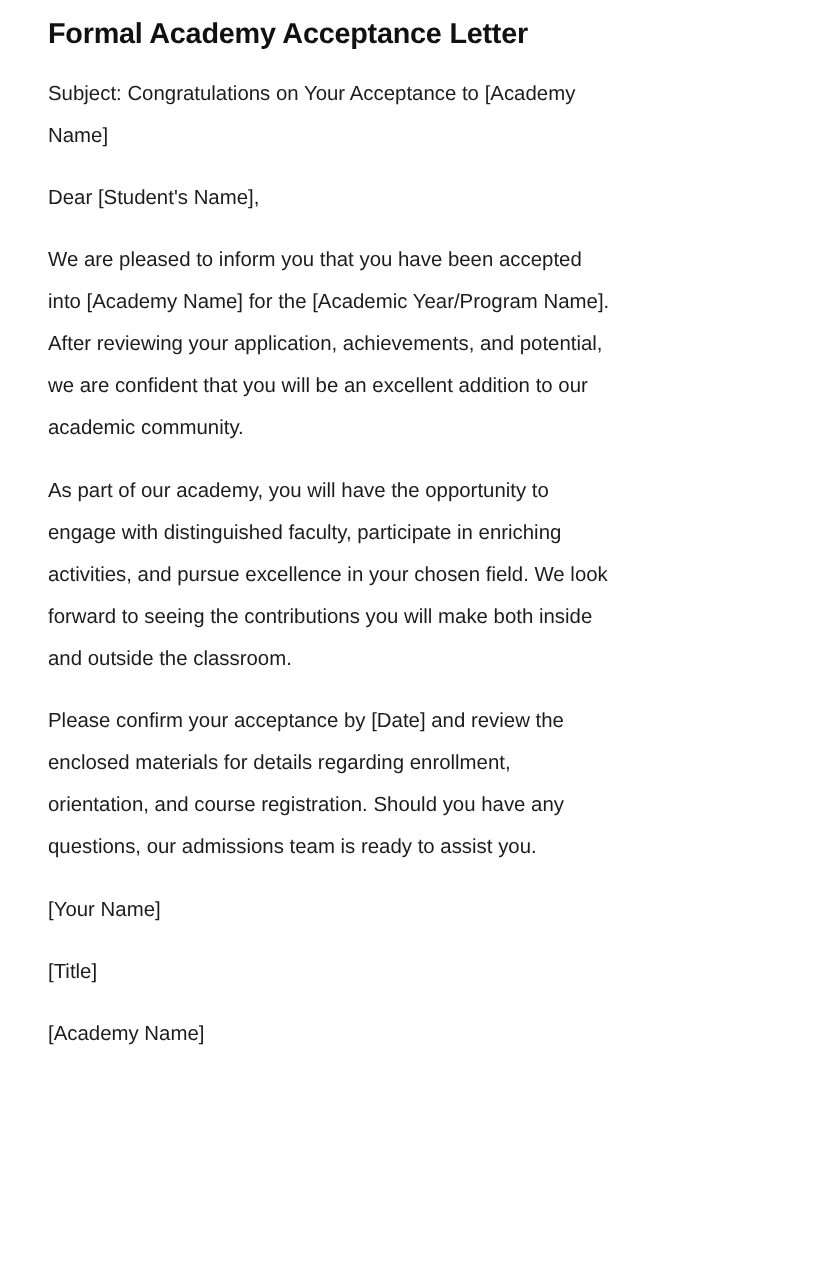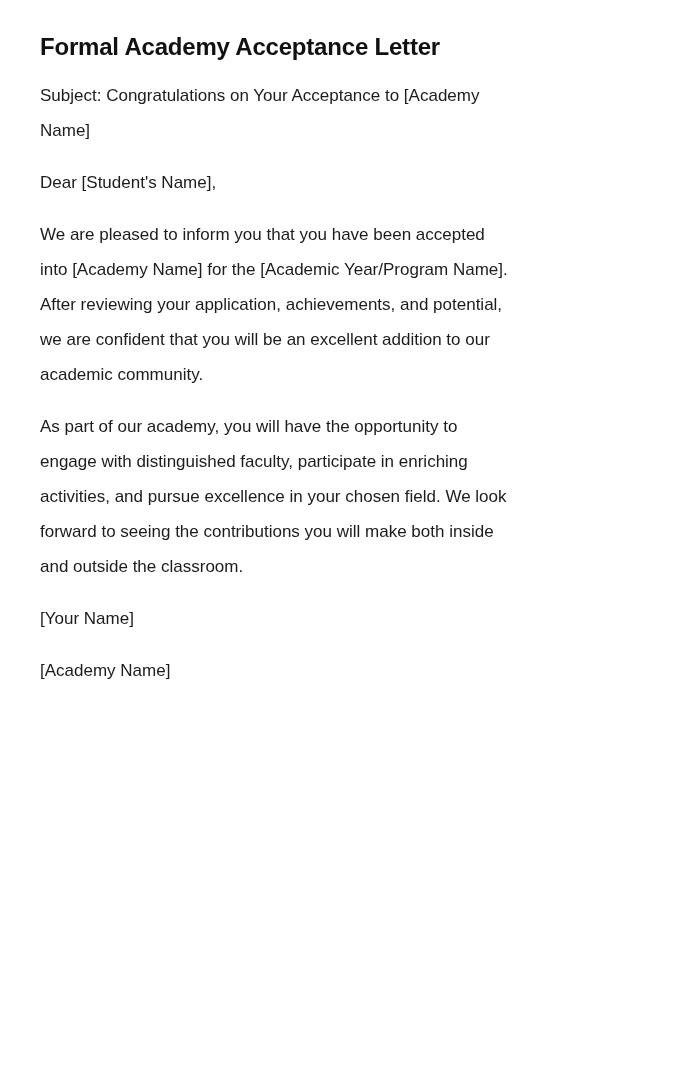--- a/index.html
+++ b/index.html
@@ -10,21 +10,21 @@
   body {
     width: 700px;
     min-height: 1068px;
     font-family: "Liberation Sans", sans-serif;
     color: #1c1c1c;
     -webkit-font-smoothing: antialiased;
   }
   .page {
     width: 565px;
     box-sizing: border-box;
-    padding: 32px 40px 30px 40px;
+    padding: 14px 40px 30px 40px;
   }
   .doc-title {
     font-size: 24px;
     font-weight: 700;
     line-height: 30px;
     letter-spacing: -0.2px;
     color: #111111;
     margin: 0 0 16px 0;
   }
   .para {
@@ -48,21 +48,23 @@
   <h1 class="doc-title">Formal Academy Acceptance Letter</h1>
 
   <p class="para">Subject: Congratulations on Your Acceptance to [Academy Name]</p>
 
   <p class="para">Dear [Student's Name],</p>
 
   <p class="para">We are pleased to inform you that you have been accepted into [Academy Name] for the [Academic Year/Program Name]. After reviewing your application, achievements, and potential, we are confident that you will be an excellent addition to our academic community.</p>
 
   <p class="para">As part of our academy, you will have the opportunity to engage with distinguished faculty, participate in enriching activities, and pursue excellence in your chosen field. We look forward to seeing the contributions you will make both inside and outside the classroom.</p>
 
+  <p class="para">Please confirm your acceptance by [Date] and review the enclosed materials for details regarding enrollment, orientation, and course registration. Should you have any questions, our admissions team is ready to assist you.</p>
 
 
 
   <p class="para">[Your Name]</p>
 
+  <p class="para">[Title]</p>
 
   <p class="para">[Academy Name]</p>
 
 </div>
 
 </body></html>

